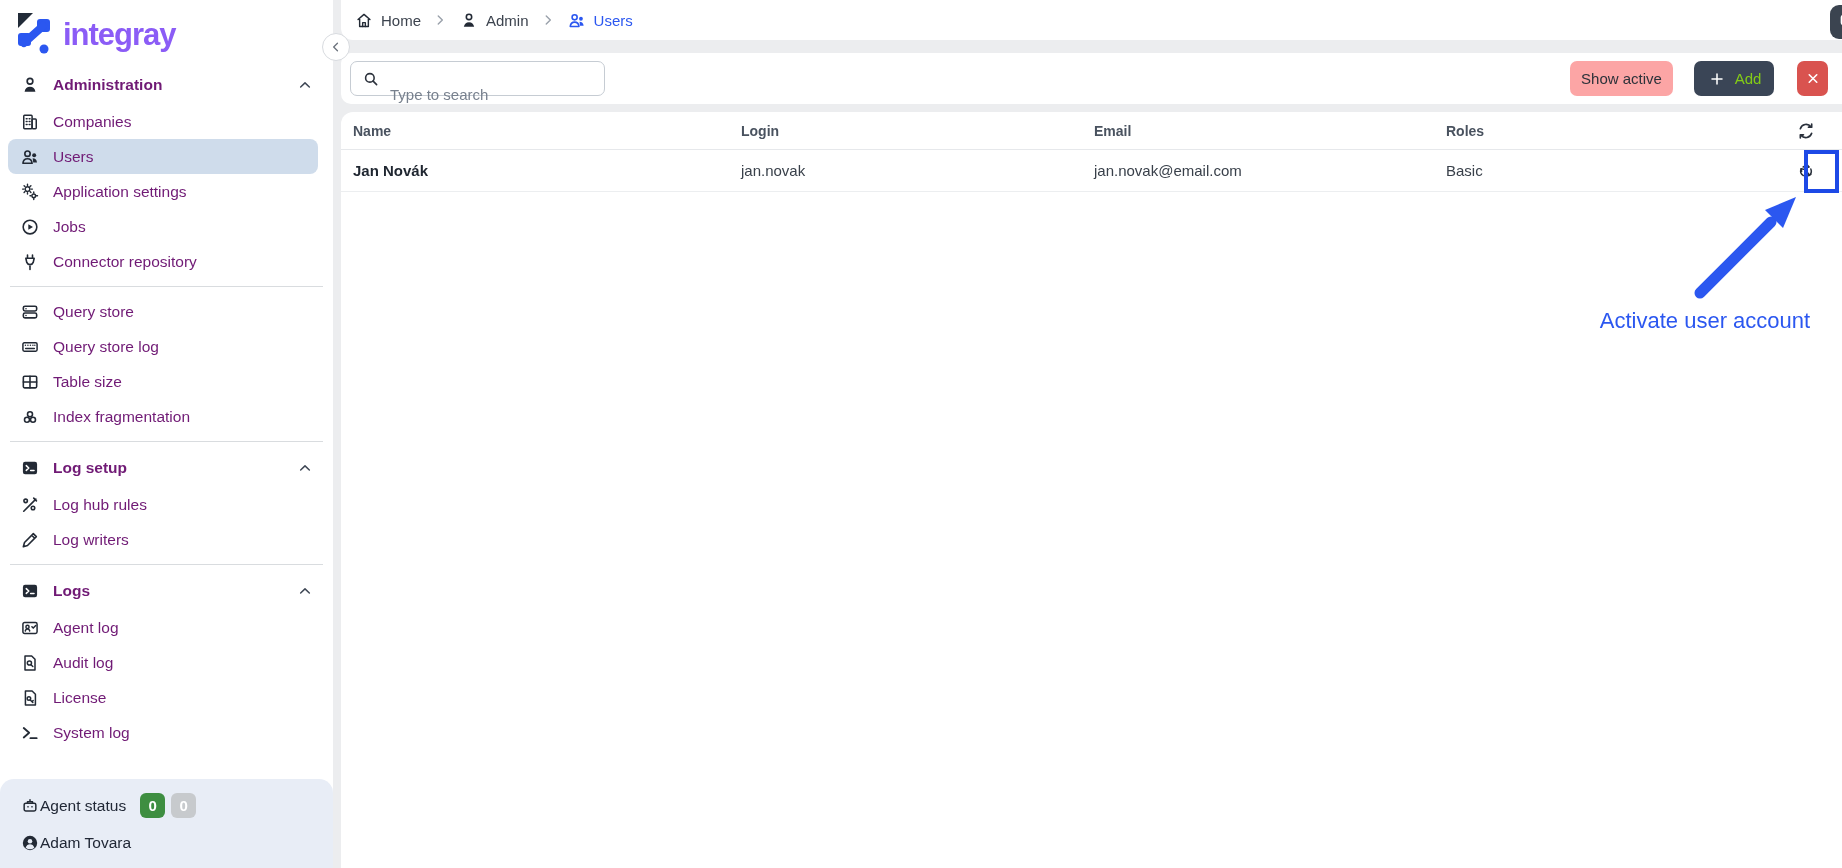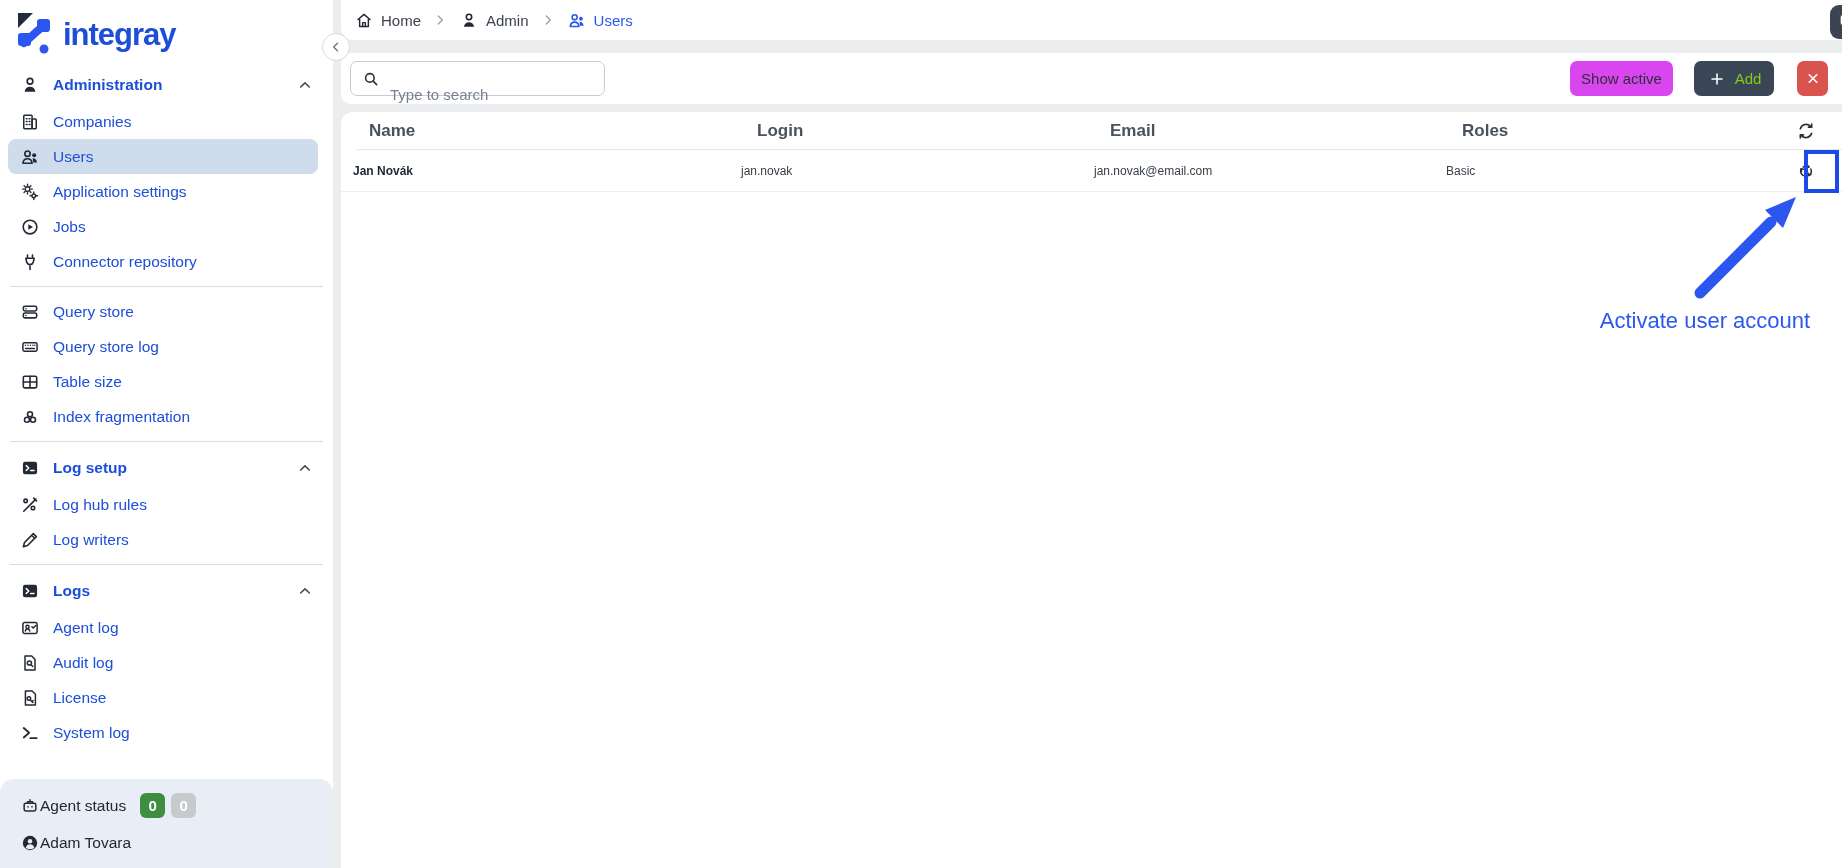--- a/index.html
+++ b/index.html
@@ -3,23 +3,23 @@
 <meta charset="utf-8">
 <style>
   * { margin:0; padding:0; box-sizing:border-box; }
   html,body { width:1842px; height:868px; }
   body { font-family:"Liberation Sans", sans-serif; background:#ecedef; position:relative; overflow:hidden; color:#212836; }
   .page { position:absolute; inset:0; width:1842px; height:868px; }
 
   
   .sidebar { position:absolute; left:0; top:0; width:333px; height:868px; background:#ffffff; }
   .logo-row { display:flex; align-items:center; gap:9px; padding:13px 0 10px 14px; height:66px; }
-  .logo-text { font-size:31px; font-weight:800; letter-spacing:-1px; color:#1d4ed8; }
+  .logo-text { font-size:31px; font-weight:800; letter-spacing:-1px; color:#8b5cf6; }
   nav ul { list-style:none; }
-  .nav-head, .nav-item { display:flex; align-items:center; height:35px; font-size:15.5px; color:#1d4ed8; }
+  .nav-head, .nav-item { display:flex; align-items:center; height:35px; font-size:15.5px; color:#701a75; }
   .nav-head { font-weight:700; padding:0 20px; height:38px; justify-content:space-between; }
   .nav-head .lead { display:flex; align-items:center; gap:13px; }
   .nav-item { margin:0 15px 0 8px; padding-left:12px; border-radius:8px; gap:13px; cursor:pointer; }
   .nav-item.active { background:#cfdceb; }
   .nav-sep { border:none; border-top:1px solid #d9dcdf; margin:7px 10px; }
   .ic { width:20px; height:20px; flex:0 0 20px; color:#232a35; }
   .chev { width:16px; height:16px; color:#3d4654; }
   .sidebar-footer { position:absolute; left:0; bottom:0; width:333px; height:89px; background:#e8edf6; border-radius:14px 14px 0 0; padding-top:8px; }
   .foot-row { display:flex; align-items:center; height:37px; padding-left:20px; font-size:15.5px; cursor:pointer; }
   .badge { display:inline-flex; align-items:center; justify-content:center; min-width:25px; height:25px; padding:0 7px; border-radius:6px; color:#fff; font-weight:700; font-size:15px; }
@@ -45,30 +45,30 @@
     display:flex; align-items:center; justify-content:center; cursor:pointer; }
 
   .toolbar { position:absolute; left:0; top:53px; width:1501px; height:51px; background:#fff; border-radius:10px 0 0 10px; }
   .search-box { position:absolute; left:9px; top:8px; width:255px; height:35px; border:1px solid #c6ccd3; border-radius:7px;
     display:flex; align-items:center; padding:0 10px; gap:9px; background:#fff; }
   .search-box .ic { width:18px; height:18px; color:#2c323c; }
   .search-box input { border:none; outline:none; flex:1; font-size:15px; font-family:inherit; color:#333a44; background:transparent;margin-top:31px; }
   .search-box input::placeholder { color:#78818e; }
   .btn { position:absolute; top:8px; height:35px; border:none; border-radius:7px; font-family:inherit; font-size:15px;
     display:flex; align-items:center; justify-content:center; cursor:pointer; }
-  .btn-show { left:1229px; width:103px; background:#d946ef; color:#2c323a; }
+  .btn-show { left:1229px; width:103px; background:#fca5a5; color:#2c323a; }
   .btn-add  { left:1353px; width:80px; background:#3a4556; color:#84cc16; gap:8px; }
   .btn-add .ic { width:16px; height:16px; color:#fff; }
   .btn-x    { left:1456px; width:31px; background:#d9534f; }
   .btn-x .ic { width:15px; height:15px; color:#fff; }
 
   .table-card { position:absolute; left:0; top:112px; width:1501px; height:756px; background:#fff; border-radius:12px 0 0 0; }
   .tgrid { display:grid; grid-template-columns:388px 353px 352px 1fr 60px; align-items:center; padding-left:12px; }
-  .thead { height:38px; border-bottom:1px solid #e6e8eb; font-size:17px; font-weight:700; color:#49525f;margin-left:16px; }
-  .trow  { height:42px; border-bottom:1px solid #eceef0; font-size:12px; color:#39404a; }
+  .thead { height:38px; border-bottom:1px solid #e6e8eb; font-size:14px; font-weight:700; color:#49525f; }
+  .trow  { height:42px; border-bottom:1px solid #eceef0; font-size:15px; color:#39404a; }
   .trow .cell-name { font-weight:700; color:#1f2630; }
   .icon-btn { background:none; border:none; cursor:pointer; display:flex; align-items:center; justify-content:center; width:40px; height:30px; margin-left:4px; }
   .icon-btn .ic { width:20px; height:20px; color:#2a313c; }
 
   
   .hl-box { position:absolute; left:1804px; top:150px; width:35px; height:43px; border:4px solid #1d49e6; z-index:6; pointer-events:none; }
   .arrow-svg { position:absolute; left:1640px; top:185px; width:170px; height:130px; z-index:6; pointer-events:none; }
   .note { position:absolute; left:1585px; top:308px; width:240px; text-align:center; font-size:22px; font-weight:500;
     color:#2b57f0; z-index:6; pointer-events:none; }
 </style>

